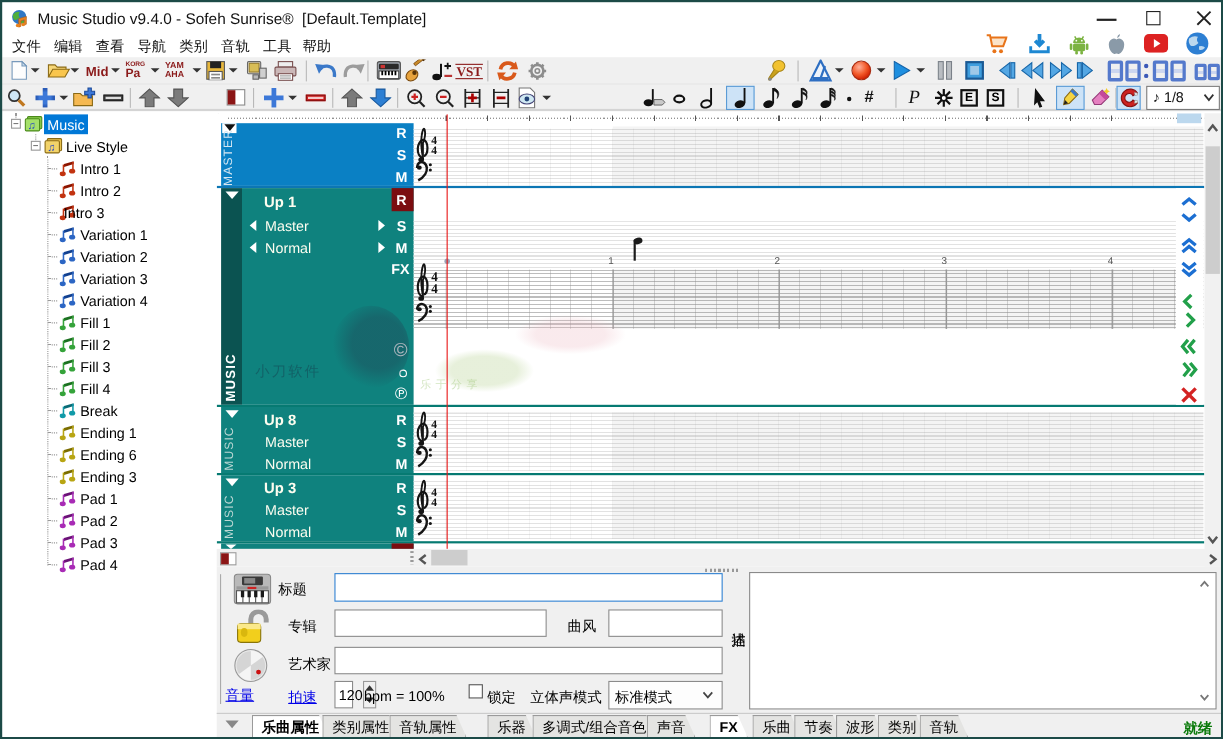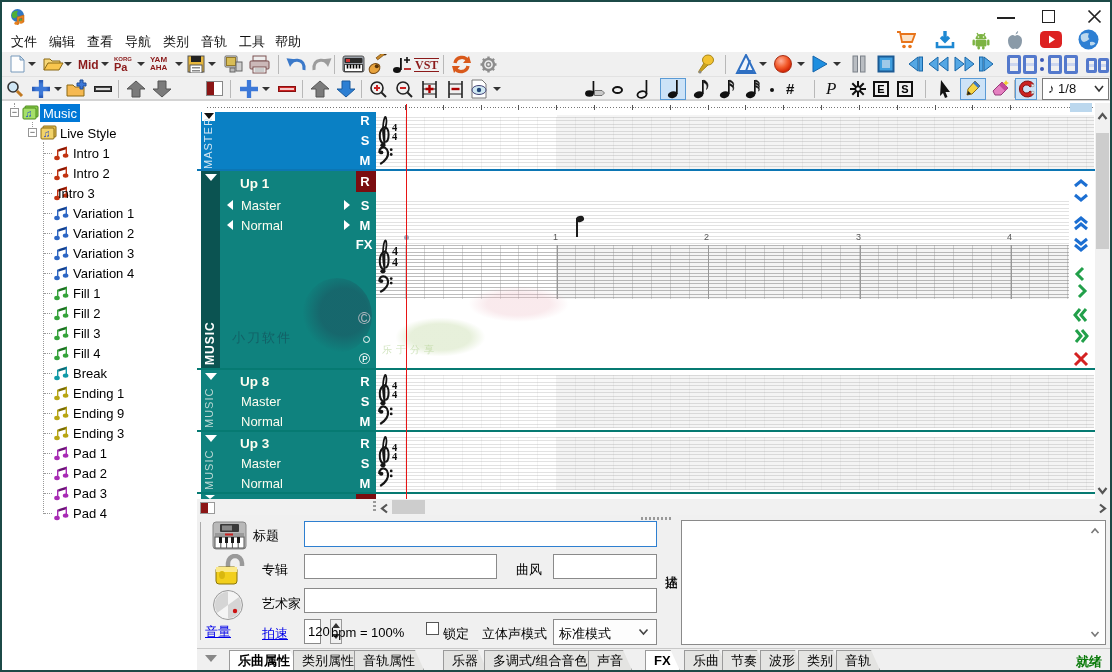--- a/index.html
+++ b/index.html
@@ -47,20 +47,21 @@
 
 <div id="titlebar" class="ab">
   <svg class="ab" style="left:8px;top:6px" width="17" height="17" viewBox="0 0 17 17">
     <circle cx="7.5" cy="7.5" r="6.5" fill="#2f77c4"></circle>
     <path d="M2 5 Q5 2 8 3 Q6 6 8 8 Q5 11 3 10 Q1 8 2 5Z" fill="#4fae3a"></path>
     <path d="M9 11 Q12 10 13 12 Q11 14 9 13Z" fill="#4fae3a"></path>
     <path d="M7 9 l7 -2 v7 l-2 1 v-5 l-3 1 v5 l-2 1Z" fill="#e8821e" stroke="#b35a10" stroke-width=".5"></path>
     <circle cx="6" cy="15.2" r="1.6" fill="#e8821e"></circle>
       <circle cx="11" cy="14.2" r="1.6" fill="#e8821e"></circle>
   </svg>
+  <span id="title" class="ab">Music Studio v9.4.0 - Sofeh Sunrise®&nbsp; [Default.Template]</span>
   <div class="ab" style="left:995px;top:15px;width:18px;height:2px;background:#222"></div>
   <div class="ab" style="left:1040px;top:8px;width:13px;height:13px;border:1.6px solid #222"></div>
   <svg class="ab" style="left:1085px;top:7px" width="15" height="15" viewBox="0 0 15 15">
       <path d="M1.5 1.5 L13.5 13.5 M13.5 1.5 L1.5 13.5" stroke="#222" stroke-width="1.7"></path>
     </svg>
 </div>
 
 <div id="menubar" class="ab">
   <span style="left:9px">文件</span>
   <span style="left:47px">编辑</span>
@@ -543,21 +544,21 @@
   </div>
   <div class="trow" style="left:0;top:300px">
     <div class="ab" style="left:42px;top:10px;width:8px;border-top:1px dotted #999"></div>
     <svg class="ab" style="left:52px;top:2px" width="15" height="16" viewBox="0 0 15 16">
         <path d="M4.2 4.2 L13 1.5 V4 L4.2 6.8Z" fill="#7a6c00"></path>
         <rect x="3" y="4.6" width="1.4" height="8" fill="#b8a513"></rect>
         <rect x="11.6" y="2.2" width="1.4" height="8" fill="#b8a513"></rect>
         <ellipse cx="3" cy="13" rx="2.8" ry="2.2" fill="#b8a513"></ellipse>
         <ellipse cx="11.6" cy="10.6" rx="2.8" ry="2.2" fill="#b8a513"></ellipse>
       </svg>
-    <span style="position:absolute;left:71px;top:1px">Ending 9</span>
+    <span style="position:absolute;left:71px;top:1px">Ending 6</span>
   </div>
   <div class="trow" style="left:0;top:320px">
     <div class="ab" style="left:42px;top:10px;width:8px;border-top:1px dotted #999"></div>
     <svg class="ab" style="left:52px;top:2px" width="15" height="16" viewBox="0 0 15 16">
         <path d="M4.2 4.2 L13 1.5 V4 L4.2 6.8Z" fill="#7a6c00"></path>
         <rect x="3" y="4.6" width="1.4" height="8" fill="#b8a513"></rect>
         <rect x="11.6" y="2.2" width="1.4" height="8" fill="#b8a513"></rect>
         <ellipse cx="3" cy="13" rx="2.8" ry="2.2" fill="#b8a513"></ellipse>
         <ellipse cx="11.6" cy="10.6" rx="2.8" ry="2.2" fill="#b8a513"></ellipse>
       </svg>

